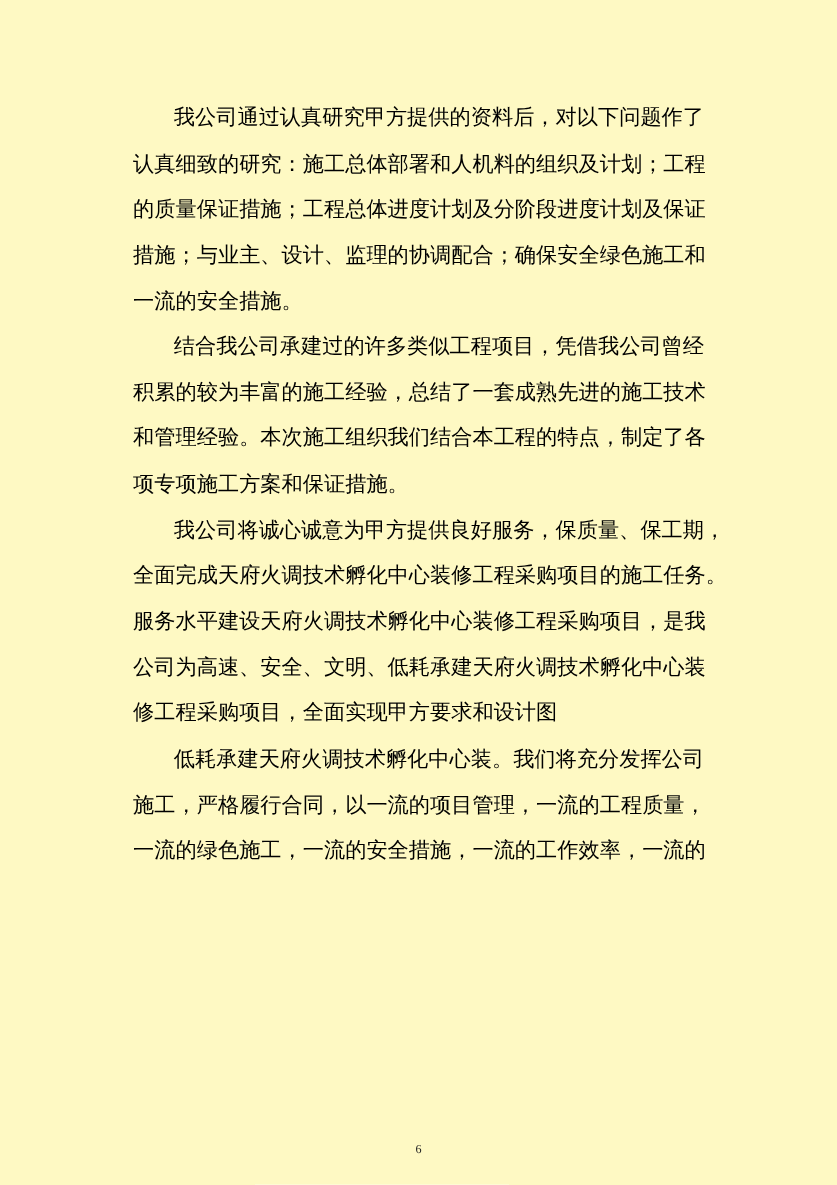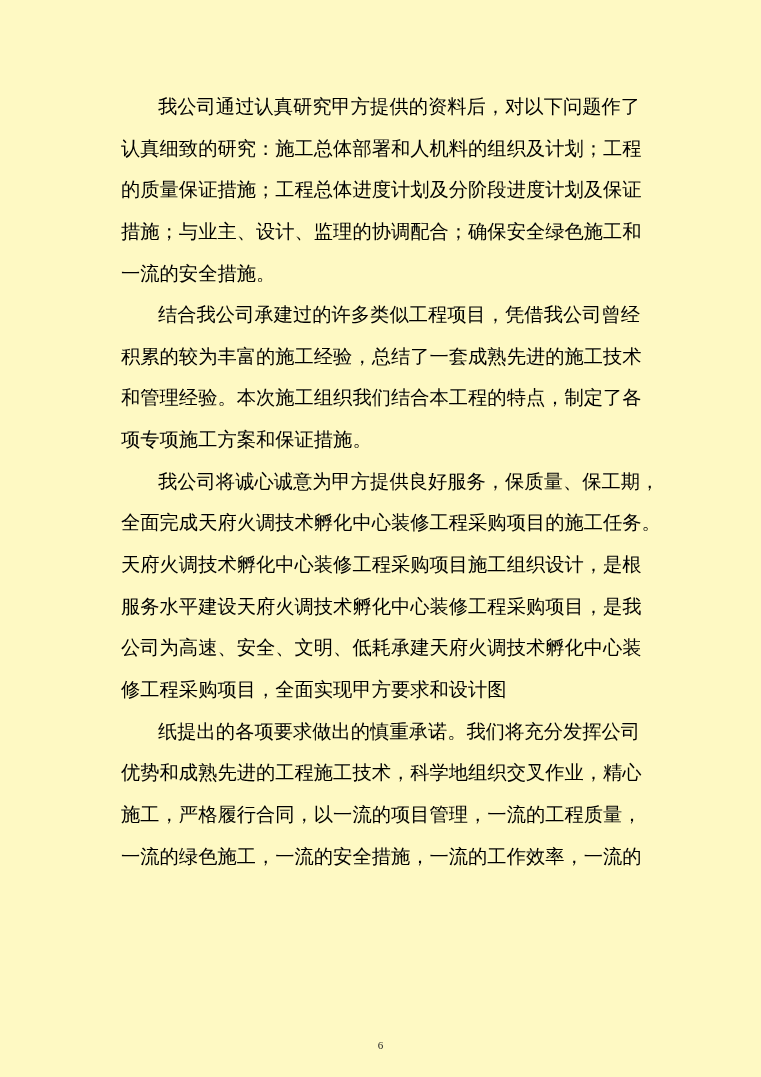--- a/index.html
+++ b/index.html
@@ -72,29 +72,27 @@
     <div class="paragraph">
       <span class="line indent justify">结合我公司承建过的许多类似工程项目，凭借我公司曾经</span>
       <span class="line justify">积累的较为丰富的施工经验，总结了一套成熟先进的施工技术</span>
       <span class="line justify">和管理经验。本次施工组织我们结合本工程的特点，制定了各</span>
       <span class="line">项专项施工方案和保证措施。</span>
     </div>
 
     <div class="paragraph">
       <span class="line indent justify">我公司将诚心诚意为甲方提供良好服务，保质量、保工期，</span>
       <span class="line justify">全面完成天府火调技术孵化中心装修工程采购项目的施工任务。</span>
-      <span class="line justify">天府火调技术孵化中心装修工程采购项目施工组织设计，是根</span>
       <span class="line justify">服务水平建设天府火调技术孵化中心装修工程采购项目，是我</span>
       <span class="line justify">公司为高速、安全、文明、低耗承建天府火调技术孵化中心装</span>
       <span class="line">修工程采购项目，全面实现甲方要求和设计图</span>
     </div>
 
     <div class="paragraph">
-      <span class="line indent justify">纸提出的各项要求做出的慎重承诺。我们将充分发挥公司</span>
-      <span class="line justify">优势和成熟先进的工程施工技术，科学地组织交叉作业，精心</span>
+      <span class="line indent justify">低耗承建天府火调技术孵化中心装。我们将充分发挥公司</span>
       <span class="line justify">施工，严格履行合同，以一流的项目管理，一流的工程质量，</span>
       <span class="line justify">一流的绿色施工，一流的安全措施，一流的工作效率，一流的</span>
     </div>
 
   </div>
 
   <div class="page-number">6</div>
 </div>
 
 </body></html>

